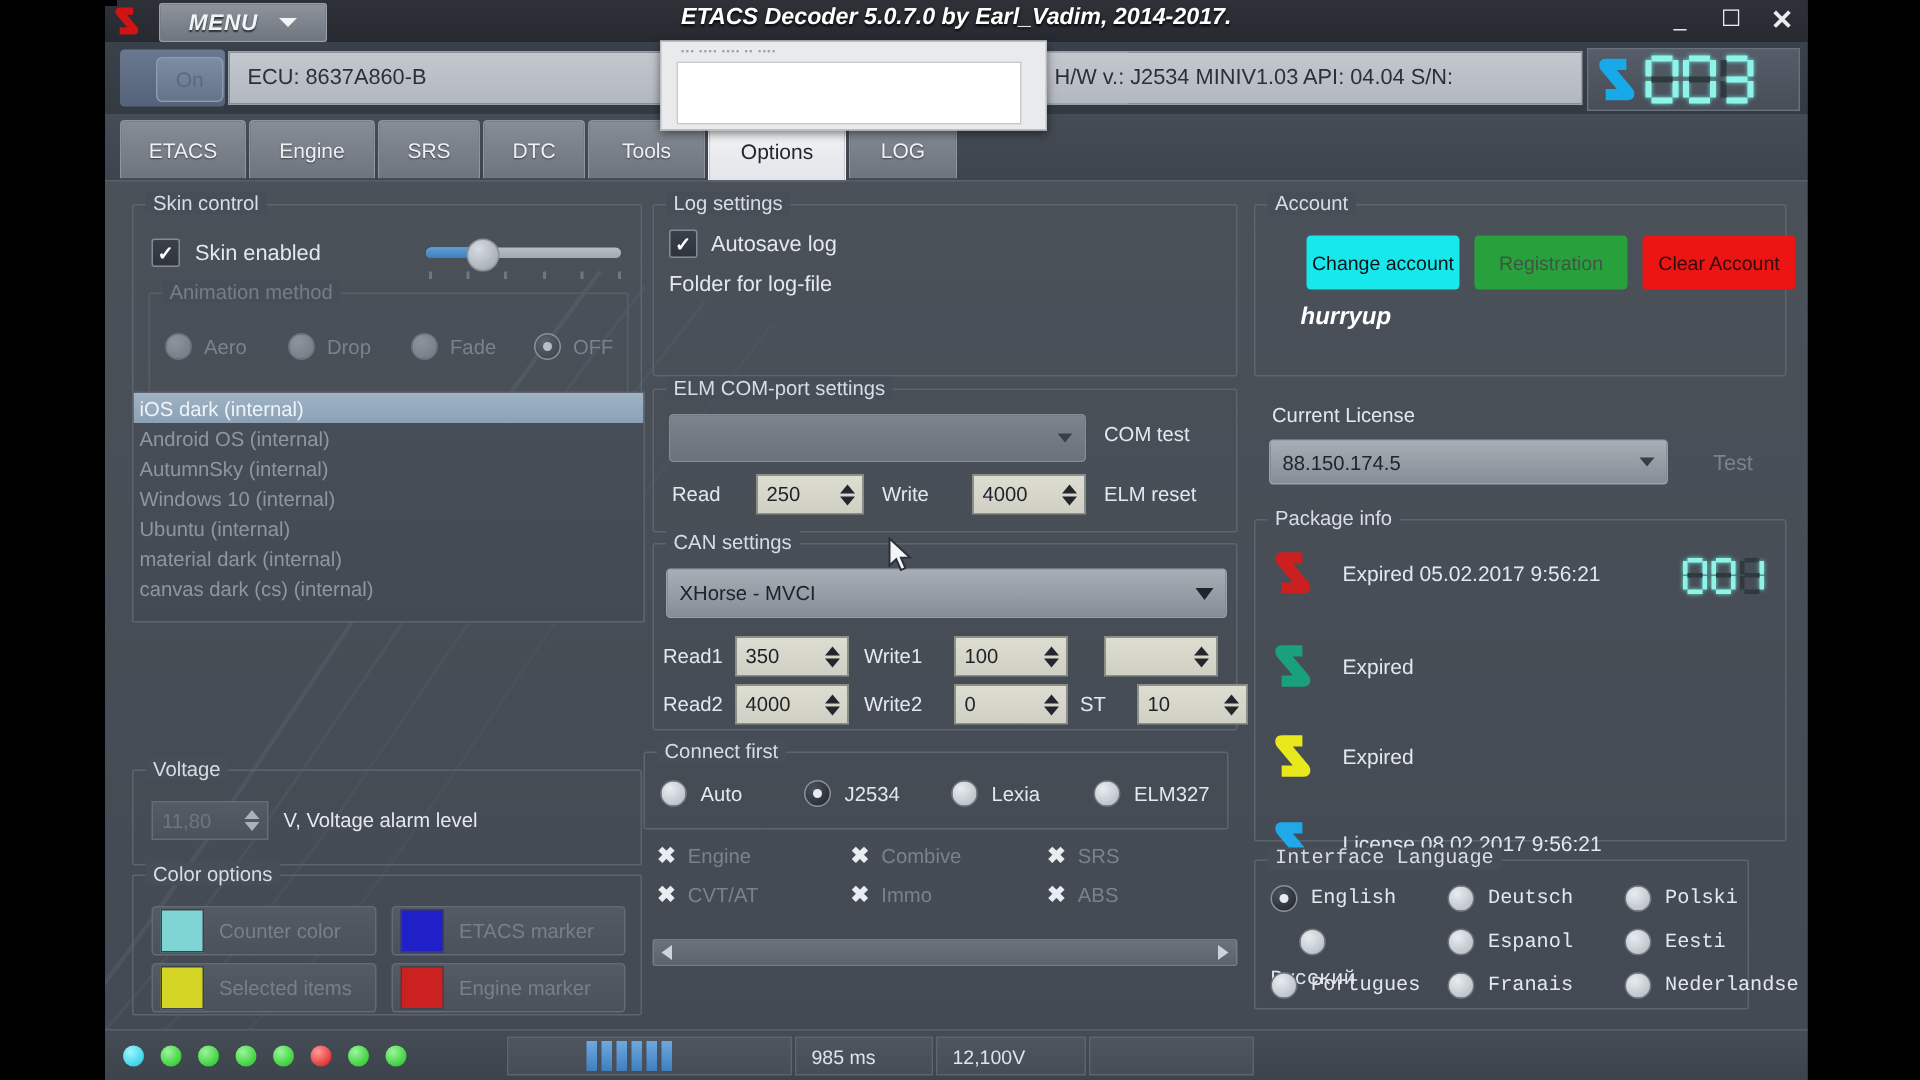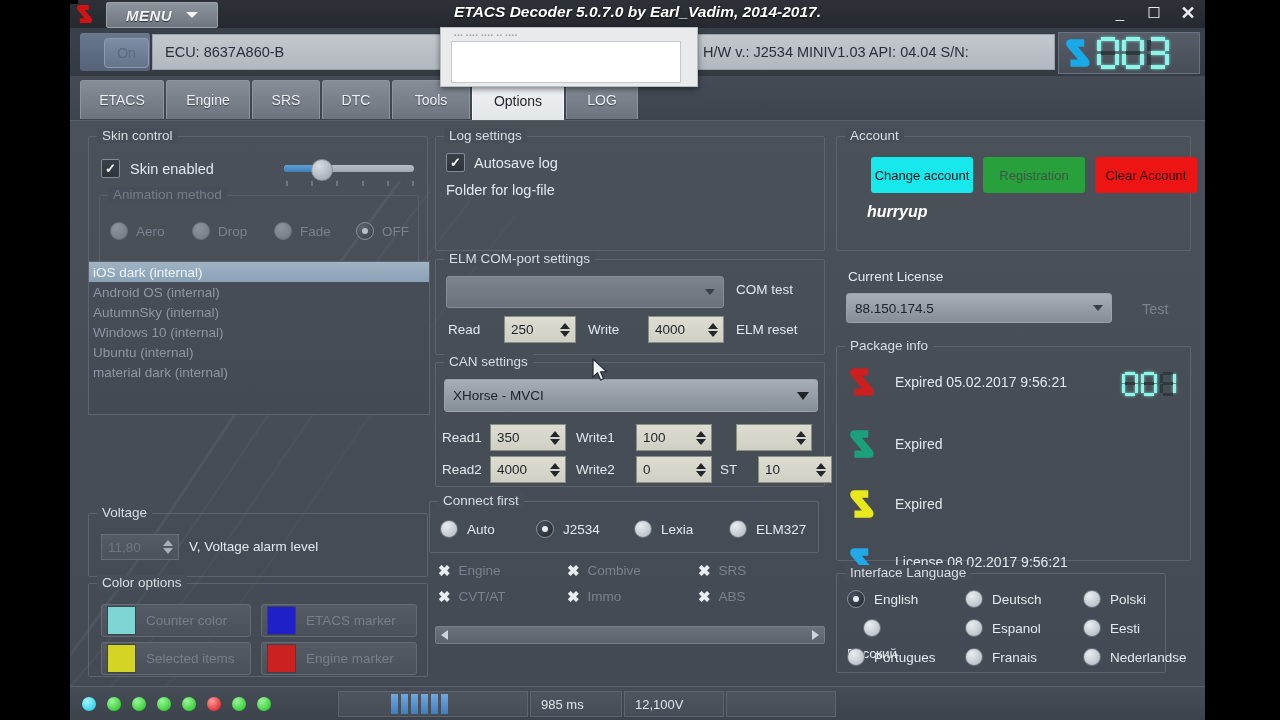--- a/index.html
+++ b/index.html
@@ -335,20 +335,21 @@
       </div>
     </div>
 
     <div class="listbox" style="left:18px;top:140px;width:340px;height:152px;">
       <div class="lrow sel">iOS dark (internal)</div>
       <div class="lrow">Android OS (internal)</div>
       <div class="lrow">AutumnSky (internal)</div>
       <div class="lrow">Windows 10 (internal)</div>
       <div class="lrow">Ubuntu (internal)</div>
       <div class="lrow">material dark (internal)</div>
+      <div class="lrow">canvas dark (cs) (internal)</div>
     </div>
 
     <div class="group" style="left:18px;top:392px;width:340px;height:64px;">
       <div class="glabel">Voltage</div>
       <div class="spin dim" style="position:absolute;left:12px;top:20px;width:78px;height:26px;">
         <span>11,80</span>
         <span class="spbtns">
             <i class="spup"></i>
             <i class="spdn"></i>
           </span>
@@ -585,21 +586,21 @@
             <i class="sB on"></i>
             <i class="sC on"></i>
             <i class="sD"></i>
             <i class="sE"></i>
             <i class="sF"></i>
             <i class="sG"></i>
           </span>
       </div>
     </div>
 
-    <div class="group" style="left:766px;top:452px;width:330px;height:100px;">
+    <div class="group" style="left:766px;top:452px;width:330px;height:100px;font-family:Liberation Mono, monospace;">
       <div class="glabel">Interface Language</div>
 
       <div style="position:absolute;left:10px;top:16px;display:flex;align-items:center;gap:9px;">
         <span class="rb on"></span>
         <span class="txt">English</span>
       </div>
       <div style="position:absolute;left:128px;top:16px;display:flex;align-items:center;gap:9px;">
         <span class="rb"></span>
         <span class="txt">Deutsch</span>
       </div>

